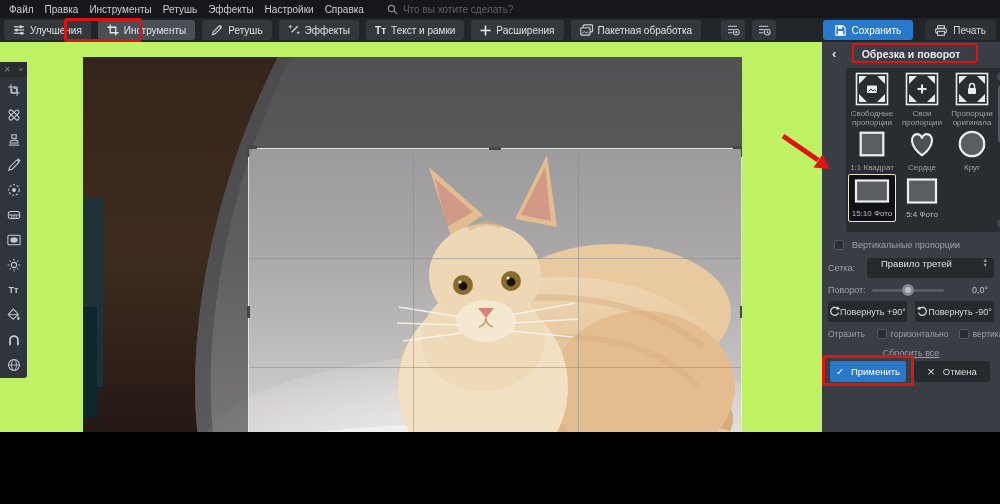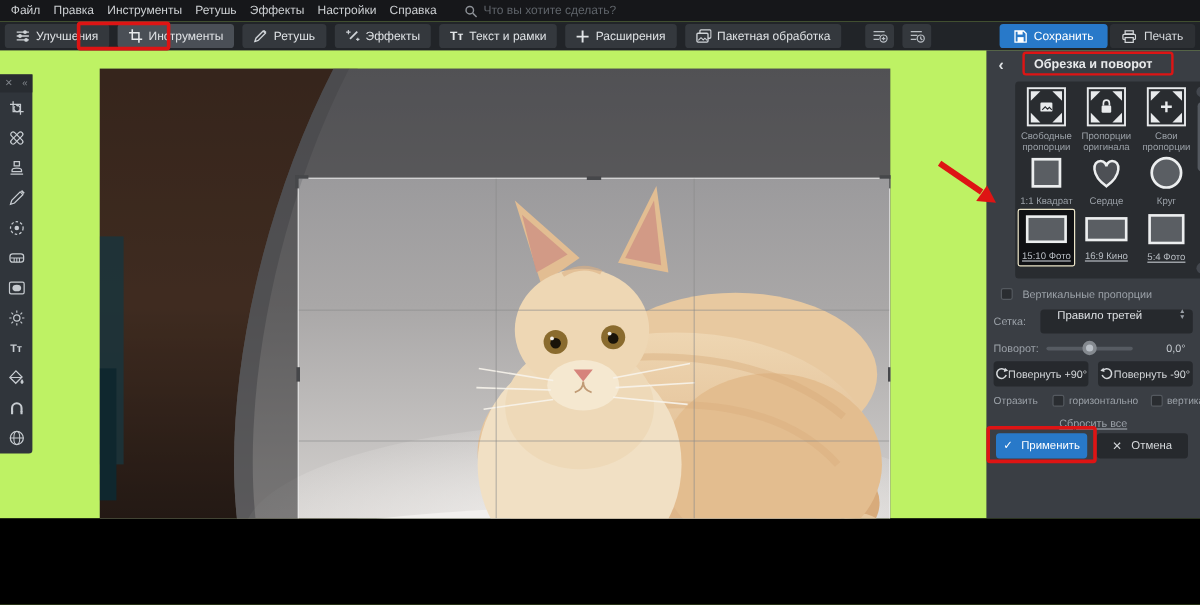--- a/index.html
+++ b/index.html
@@ -19,21 +19,21 @@
   
   .toolbar { position:absolute; left:0; top:18px; width:1000px; height:24px; background:#212428;
              display:flex; align-items:center; gap:7px; padding-left:4px; z-index:5;}
   .tbtn { height:20px; background:#34383d; border:none; border-radius:3px; color:#dfe2e5; font-size:10px;
           display:flex; align-items:center; gap:5px; padding:0 9px; cursor:pointer;
           font-family:"Liberation Sans","DejaVu Sans",sans-serif;}
   .tbtn.active { background:#4a4f56; }
   .tbtn .ticn { display:flex; align-items:center; }
   .iconbtn { width:24px; height:20px; background:#34383d; border:none; border-radius:3px; display:flex;
              align-items:center; justify-content:center; cursor:pointer; }
-  .tb-right { position:absolute; right:4px; top:2px; display:flex; gap:2px; }
+  .tb-right { position:absolute; right:4px; top:2px; display:flex; gap:12px; }
   .savebtn { height:20px; background:#2879c9; border:none; border-radius:3px; color:#fff; font-size:10px;
              display:flex; align-items:center; gap:6px; padding:0 12px; cursor:pointer;
              font-family:"Liberation Sans","DejaVu Sans",sans-serif;}
   .printbtn { height:20px; background:#2d3034; border:none; border-radius:3px; color:#d5d8db; font-size:10px;
               display:flex; align-items:center; gap:6px; padding:0 10px; cursor:pointer;
               font-family:"Liberation Sans","DejaVu Sans",sans-serif;}
 
   
   .sidebar { position:absolute; left:0; top:62px; width:27px; height:316px; background:#30353b;
              border-radius:0 0 3px 0; z-index:4; }
@@ -69,21 +69,21 @@
   .p-head { position:relative; height:24px; display:flex; align-items:center; }
   .p-back { color:#dfe2e5; font-size:13px; font-weight:bold; margin-left:10px; cursor:pointer; line-height:12px;}
   .p-title { position:absolute; left:0; right:0; text-align:center; color:#e8eaec; font-size:10.5px; font-weight:bold; }
   .presets { position:absolute; left:24px; top:26px; width:163px; height:164px; background:#292c30; border-radius:3px; }
   .pgrid { position:absolute; left:1px; top:4px; width:150px; display:grid;
            grid-template-columns:50px 50px 50px; grid-template-rows:56px 46px 50px; justify-items:center; }
   .tile { display:flex; flex-direction:column; align-items:center; cursor:pointer; width:50px; }
   .tile .lbl { font-size:8px; color:#9aa0a7; text-align:center; line-height:9px; margin-top:3px; }
   .tile3 { width:48px; height:48px; display:flex; flex-direction:column; align-items:center; justify-content:center;
            gap:2px; cursor:pointer; border-radius:2px; }
-  .tile3 .lbl { font-size:8px; color:#b8bdc3; line-height:9px; margin-top:4px;text-decoration:underline; }
+  .tile3 .lbl { font-size:8px; color:#b8bdc3; line-height:9px; margin-top:4px; }
   .tile3.sel { background:#101114; border:1px solid #ece5c8; }
   .pscroll { position:absolute; right:3px; top:4px; width:9px; height:156px; }
   .sc-btn { position:absolute; left:0; width:9px; height:9px; border-radius:50%; background:#43474e; color:#9aa0a7;
             font-size:5px; display:flex; align-items:center; justify-content:center; cursor:pointer; }
   .sc-thumb { position:absolute; left:1px; top:13px; width:7px; height:58px; border-radius:4px; background:#53585f; cursor:grab;}
   .p-row { position:absolute; left:6px; width:166px; display:flex; align-items:center; }
   .plab { color:#9ba1a8; font-size:9px; }
   .cb { width:10px; height:10px; background:#2a2d31; border:1px solid #54595f; border-radius:2px; cursor:pointer; flex:none;}
   .select { height:20px; background:#26292d; border-radius:3px; color:#dde0e3; font-size:9.5px; display:flex;
             padding:0 6px 0 14px; cursor:pointer; }
@@ -481,40 +481,40 @@
         </div>
         <div class="tile">
           <svg width="34" height="34" viewBox="0 0 34 34">
               <rect x="1.5" y="1.5" width="31" height="31" fill="none" stroke="#e8eaec" stroke-width="1.6"></rect>
               <g fill="#e8eaec">
                 <path d="M4 4 h8 l-8 8 z"></path>
                 <path d="M30 4 v8 l-8-8 z"></path>
                 <path d="M4 30 v-8 l8 8 z"></path>
                 <path d="M30 30 h-8 l8-8 z"></path>
               </g>
-              <rect x="13" y="16" width="8" height="6" rx="1" fill="#e8eaec"></rect>
-              <path d="M14.5 16 v-2 a2.5 2.5 0 0 1 5 0 v2" fill="none" stroke="#e8eaec" stroke-width="1.4"></path>
-            </svg>
-          <span class="lbl">Пропорции оригинала</span>
+              <g stroke="#e8eaec" stroke-width="2">
+                <line x1="17" y1="12.5" x2="17" y2="21.5"></line>
+                <line x1="12.5" y1="17" x2="21.5" y2="17"></line>
+              </g>
+            </svg>
+          <span class="lbl">Свои пропорции</span>
         </div>
         <div class="tile">
           <svg width="34" height="34" viewBox="0 0 34 34">
               <rect x="1.5" y="1.5" width="31" height="31" fill="none" stroke="#e8eaec" stroke-width="1.6"></rect>
               <g fill="#e8eaec">
                 <path d="M4 4 h8 l-8 8 z"></path>
                 <path d="M30 4 v8 l-8-8 z"></path>
                 <path d="M4 30 v-8 l8 8 z"></path>
                 <path d="M30 30 h-8 l8-8 z"></path>
               </g>
-              <g stroke="#e8eaec" stroke-width="2">
-                <line x1="17" y1="12.5" x2="17" y2="21.5"></line>
-                <line x1="12.5" y1="17" x2="21.5" y2="17"></line>
-              </g>
-            </svg>
-          <span class="lbl">Свои пропорции</span>
+              <rect x="13" y="16" width="8" height="6" rx="1" fill="#e8eaec"></rect>
+              <path d="M14.5 16 v-2 a2.5 2.5 0 0 1 5 0 v2" fill="none" stroke="#e8eaec" stroke-width="1.4"></path>
+            </svg>
+          <span class="lbl">Пропорции оригинала</span>
         </div>
         <div class="tile">
           <svg width="32" height="32" viewBox="0 0 34 34">
               <rect x="5" y="5" width="24" height="24" fill="#5a5e63" stroke="#eceeef" stroke-width="2.4"></rect>
             </svg>
           <span class="lbl">1:1 Квадрат</span>
         </div>
         <div class="tile">
           <svg width="32" height="32" viewBox="0 0 34 34">
               <path d="M17 29 C 3 19 4.5 6.5 12 6.5 C 15.5 6.5 17 10 17 11.5 C 17 10 18.5 6.5 22 6.5 C 29.5 6.5 31 19 17 29 Z" fill="#4d5055" stroke="#eceeef" stroke-width="2.2"></path>
@@ -525,26 +525,20 @@
           <svg width="32" height="32" viewBox="0 0 34 34">
               <circle cx="17" cy="17" r="13" fill="#5a5e63" stroke="#eceeef" stroke-width="2.4"></circle>
             </svg>
           <span class="lbl">Круг</span>
         </div>
         <div class="tile3 sel">
           <svg width="36" height="24" viewBox="0 0 36 24">
               <rect x="2" y="1.5" width="32" height="21" fill="#5a5e63" stroke="#eceeef" stroke-width="2.2"></rect>
             </svg>
           <span class="lbl">15:10 Фото</span>
-        </div>
-        <div class="tile3">
-          <svg width="36" height="24" viewBox="0 0 36 24">
-              <rect x="1.5" y="3" width="33" height="18" fill="#5a5e63" stroke="#eceeef" stroke-width="2.2"></rect>
-            </svg>
-          <span class="lbl">16:9 Кино</span>
         </div>
         <div class="tile3">
           <svg width="36" height="26" viewBox="0 0 36 26">
               <rect x="4" y="1.5" width="28" height="23" fill="#5a5e63" stroke="#eceeef" stroke-width="2.2"></rect>
             </svg>
           <span class="lbl">5:4 Фото</span>
         </div>
       </div>
       <div class="pscroll">
         <div class="sc-btn" style="top:0">▲</div>

